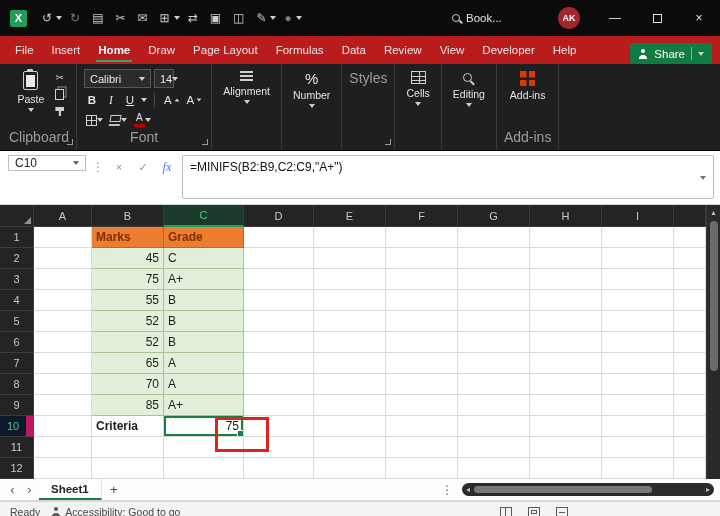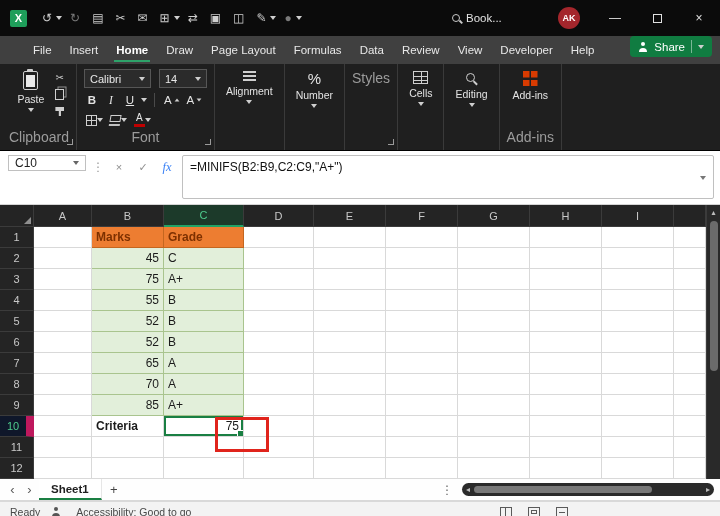--- a/index.html
+++ b/index.html
@@ -18,21 +18,21 @@
   .caret.tiny{transform:scale(.8)}
   .tb-doc{position:absolute;left:452px;top:0;height:36px;display:flex;align-items:center;gap:6px;font-size:11.5px;color:#e2e2e2}
   .search-ic{width:8px;height:8px;border:1.5px solid #c9c9c9;border-radius:50%;position:relative;display:inline-block}
   .search-ic:after{content:"";position:absolute;width:4px;height:1.5px;background:#c9c9c9;transform:rotate(45deg);right:-4px;bottom:-1px}
   .tb-right{margin-left:auto;display:flex;align-items:center;height:100%}
   .avatar{width:22px;height:22px;border-radius:50%;background:#a4262c;color:#fff;font-size:9px;font-weight:bold;display:flex;align-items:center;justify-content:center;margin-right:14px}
   .winbtn{width:42px;height:100%;display:flex;align-items:center;justify-content:center;font-size:12px;color:#e0e0e0}
   .maxbox{width:9px;height:9px;border:1px solid #e0e0e0;display:inline-block}
 
   
-  .menubar{flex:0 0 28px;background:#404040;display:flex;align-items:flex-start;padding-left:24px}
+  .menubar{flex:0 0 28px;background:#b91c1c;display:flex;align-items:flex-end;padding-left:6px}
   .mtab{padding:0 9px;height:100%;display:flex;align-items:center;font-size:11.5px;color:#e8e8e8;position:relative}
   .mtab.active{font-weight:bold;color:#fff}
   .mtab.active:after{content:"";position:absolute;left:7px;right:7px;bottom:2px;height:2.5px;background:#2ea36a}
   .share-btn{margin-left:auto;margin-right:8px;height:21px;background:#107C41;border-radius:4px;display:flex;align-items:center;padding:0 8px;gap:6px;color:#fff;font-size:11.5px}
   .share-ic{width:10px;height:10px;position:relative;display:inline-block}
   .share-ic:before{content:"";position:absolute;top:0;left:3px;width:4px;height:4px;border-radius:50%;background:#fff}
   .share-ic:after{content:"";position:absolute;bottom:0;left:1px;width:8px;height:4px;border-radius:4px 4px 0 0;background:#fff}
   .share-sep{width:1px;height:13px;background:rgba(255,255,255,.45)}
 
   
@@ -46,21 +46,21 @@
   .bigbtn{display:flex;flex-direction:column;align-items:center;gap:3px;font-size:10.5px;color:#e3e3e3;padding:2px 4px}
   .ic-clipboard{width:15px;height:19px;border:1.5px solid #cfcfcf;border-radius:2px;position:relative;background:#1f1f1f}
   .ic-clipboard:before{content:"";position:absolute;top:-3px;left:2.5px;width:6px;height:3px;background:#cfcfcf;border-radius:1px}
   .ic-clipboard:after{content:"";position:absolute;left:2px;right:2px;top:3px;bottom:2px;background:#e9e9e9}
   .minicol{display:flex;flex-direction:column;gap:6px;padding-top:3px}
   .mini{font-size:10px;color:#cfcfcf;height:11px;display:flex;align-items:center}
   .ic-copy{width:9px;height:11px;border:1px solid #cfcfcf;background:#1f1f1f;box-shadow:2.5px -2.5px 0 -1px #1f1f1f,2.5px -2.5px 0 0 #8f8f8f;display:inline-block}
   .ic-painter{width:9px;height:9px;background:#cfcfcf;clip-path:polygon(0 0,100% 0,100% 45%,62% 45%,62% 100%,38% 100%,38% 45%,0 45%);display:inline-block}
   .combo{height:19px;background:#2b2b2b;border:1px solid #565656;display:flex;align-items:center;justify-content:space-between;padding:0 5px;font-size:11px;color:#e8e8e8}
   .w-font{width:67px}
-  .w-size{width:48px;margin-left:5px}
+  .w-size{width:20px;}
   .frow{display:flex;align-items:center;gap:3px}
   .fbtn{min-width:16px;height:16px;display:flex;align-items:center;justify-content:center;font-size:11.5px;color:#e3e3e3;padding:0 2px}
   .fbtn.b{font-weight:bold}
   .fbtn.i{font-style:italic;font-family:"Liberation Serif",serif}
   .fbtn.u span{text-decoration:underline}
   .fsep{width:1px;height:14px;background:#4a4a4a;margin:0 4px}
   .ga{gap:2px}
   .ic-borders{width:11px;height:11px;border:1px solid #cfcfcf;background:linear-gradient(#cfcfcf,#cfcfcf) center/100% 1px no-repeat,linear-gradient(#cfcfcf,#cfcfcf) center/1px 100% no-repeat;display:inline-block}
   .ic-fill{width:11px;height:7px;border:1px solid #cfcfcf;transform:skewX(-10deg);position:relative;display:inline-block;margin-bottom:4px}
   .ic-fill:after{content:"";position:absolute;left:-1px;right:-1px;bottom:-5px;height:2.5px;background:#bfbfbf}
@@ -119,21 +119,21 @@
   .sheettab{height:100%;display:flex;align-items:center;padding:0 12px;font-size:11.5px;color:#1f1f1f;font-weight:bold;border-bottom:2.5px solid #1a7f43;background:#fff;border-right:1px solid #e6e6e6}
   .addsheet{width:20px;text-align:center;color:#444;font-size:13px}
   .tb-spacer{flex:1}
   .tb-dots{color:#666;font-size:12px;margin:0 7px}
   .hscroll{width:252px;height:13px;background:#2a2a2a;border-radius:7px;display:flex;align-items:center;padding:0 4px;margin-right:6px;gap:4px}
   .hs-arrow{color:#bdbdbd;font-size:8px;line-height:1}
   .hs-thumb{width:178px;height:7px;background:#787878;border-radius:4px;margin-right:auto}
 
   
   .statusbar{flex:0 0 20px;background:#f3f3f3;border-top:1px solid #d9d9d9;display:flex;align-items:center;font-size:10.5px;color:#484848;padding-left:10px;gap:10px}
-  .acc{display:flex;align-items:flex-end;gap:15px}
+  .acc{display:flex;align-items:flex-end;gap:4px}
   .acc-ic{position:relative;width:11px;height:11px;display:inline-block}
   .acc-ic:before{content:"";position:absolute;top:0;left:3.5px;width:4px;height:4px;border-radius:50%;background:#555}
   .acc-ic:after{content:"";position:absolute;bottom:0;left:1.5px;width:8px;height:5px;border-radius:4px 4px 0 0;background:#555}
   .sb-views{margin-left:auto;margin-right:152px;display:flex;gap:16px;align-items:center}
   .vw{width:12px;height:10px;border:1px solid #5a5a5a;position:relative;display:inline-block}
   .vw.normal:after{content:"";position:absolute;left:4px;top:0;bottom:0;border-left:1px solid #5a5a5a}
   .vw.layout:after{content:"";position:absolute;inset:2px;border:1px solid #5a5a5a}
   .vw.pbreak:after{content:"";position:absolute;left:2px;right:2px;top:4px;border-top:1px dashed #5a5a5a}
 </style>
 </head>

